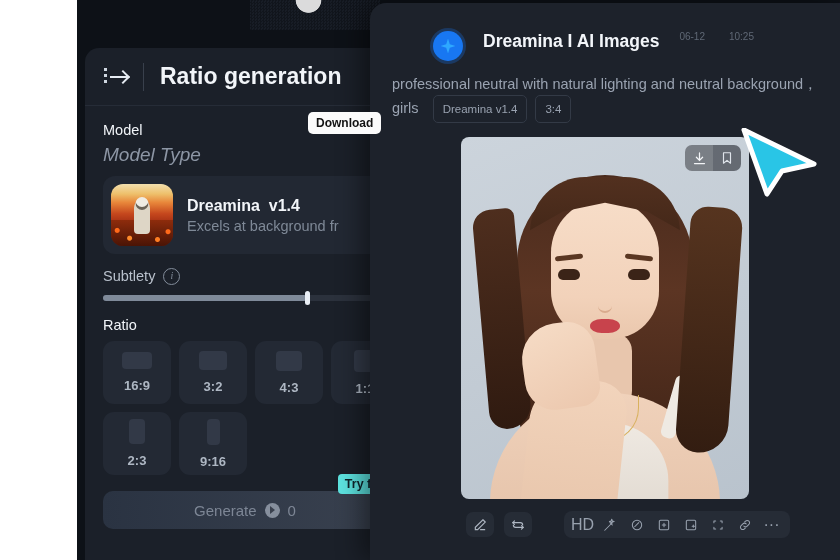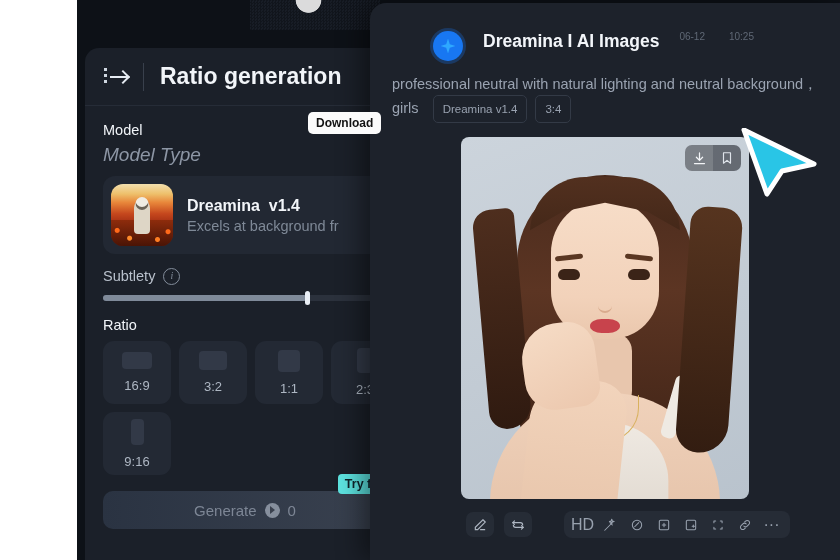--- a/index.html
+++ b/index.html
@@ -221,21 +221,21 @@
     justify-content: center;
     gap: 9px;
   }
   .ratio-shape { background: #323947; border-radius: 4px; }
   .r16-9 { width: 30px; height: 17px; }
   .r3-2  { width: 28px; height: 19px; }
   .r4-3  { width: 26px; height: 20px; }
   .r1-1  { width: 22px; height: 22px; }
   .r2-3  { width: 16px; height: 25px; }
   .r9-16 { width: 13px; height: 26px; }
-  .ratio-label { color: #aeb7c3; font-size: 13px; }
+  .ratio-label { color: #aeb7c3; font-size: 13px; font-weight: bold; }
 
   .gen-wrap { position: relative; margin-top: 16px; }
   .gen-btn {
     height: 38px;
     background: linear-gradient(90deg,#2a3342,#39414f);
     border-radius: 10px;
     display: flex;
     align-items: center;
     justify-content: center;
     gap: 8px;
@@ -588,20 +588,24 @@
 
       <div class="sec-title">Ratio</div>
       <div class="ratio-grid" id="ratio-grid">
           <div class="ratio-btn">
             <div class="ratio-shape r16-9"></div>
             <div class="ratio-label">16:9</div>
           </div>
           <div class="ratio-btn">
             <div class="ratio-shape r3-2"></div>
             <div class="ratio-label">3:2</div>
+          </div>
+          <div class="ratio-btn">
+            <div class="ratio-shape r4-3"></div>
+            <div class="ratio-label">4:3</div>
           </div>
           <div class="ratio-btn">
             <div class="ratio-shape r1-1"></div>
             <div class="ratio-label">1:1</div>
           </div>
           <div class="ratio-btn">
             <div class="ratio-shape r2-3"></div>
             <div class="ratio-label">2:3</div>
           </div>
           <div class="ratio-btn">

